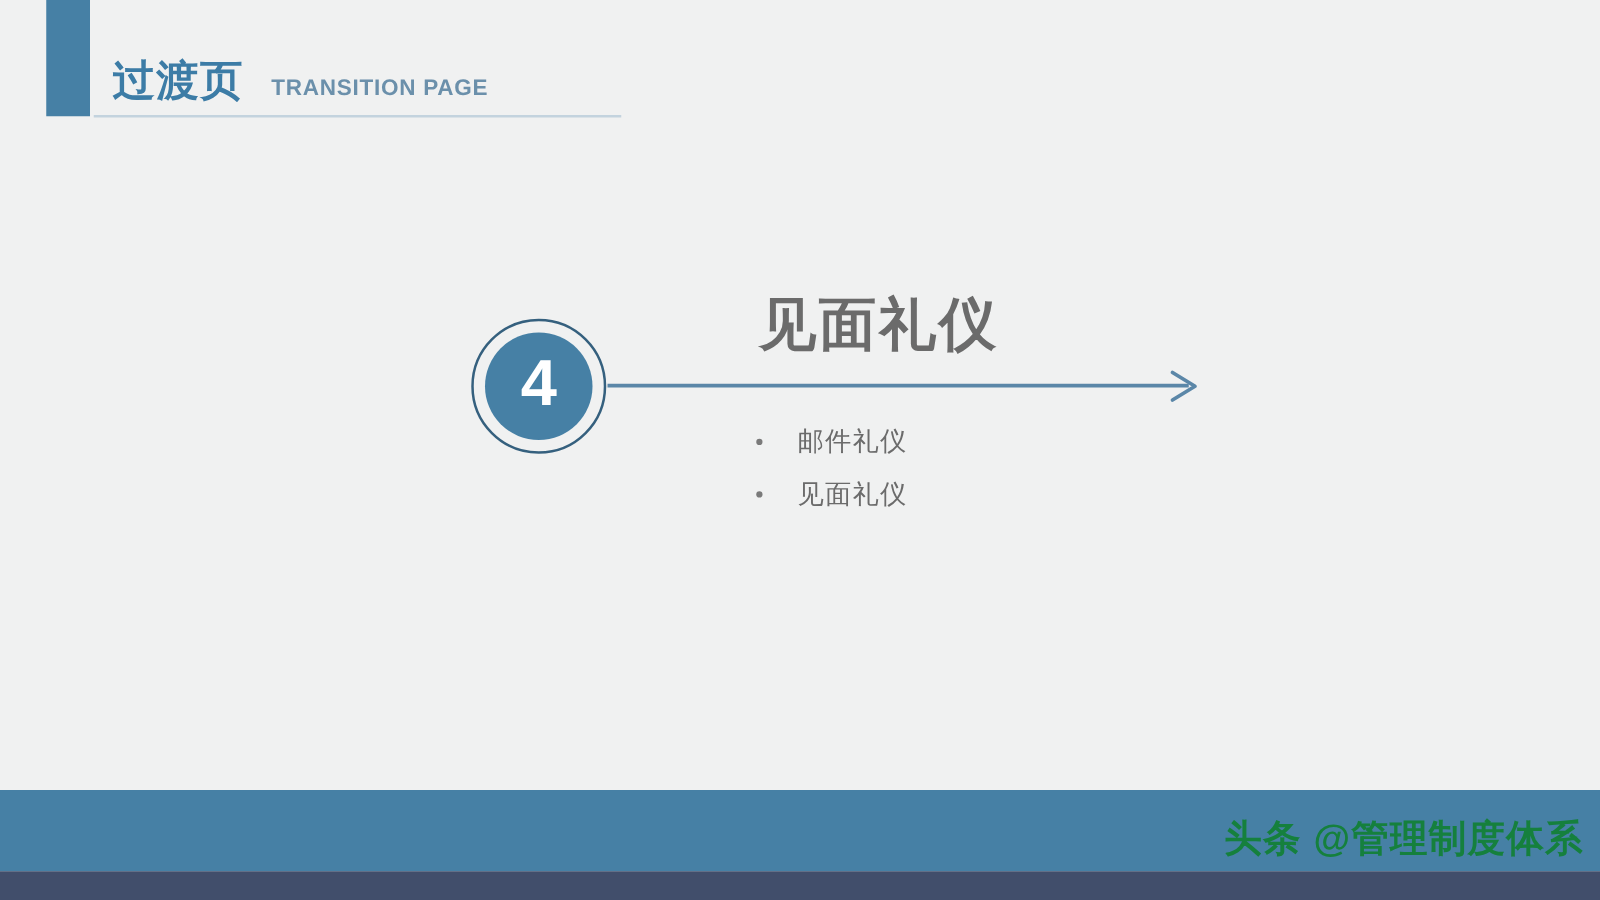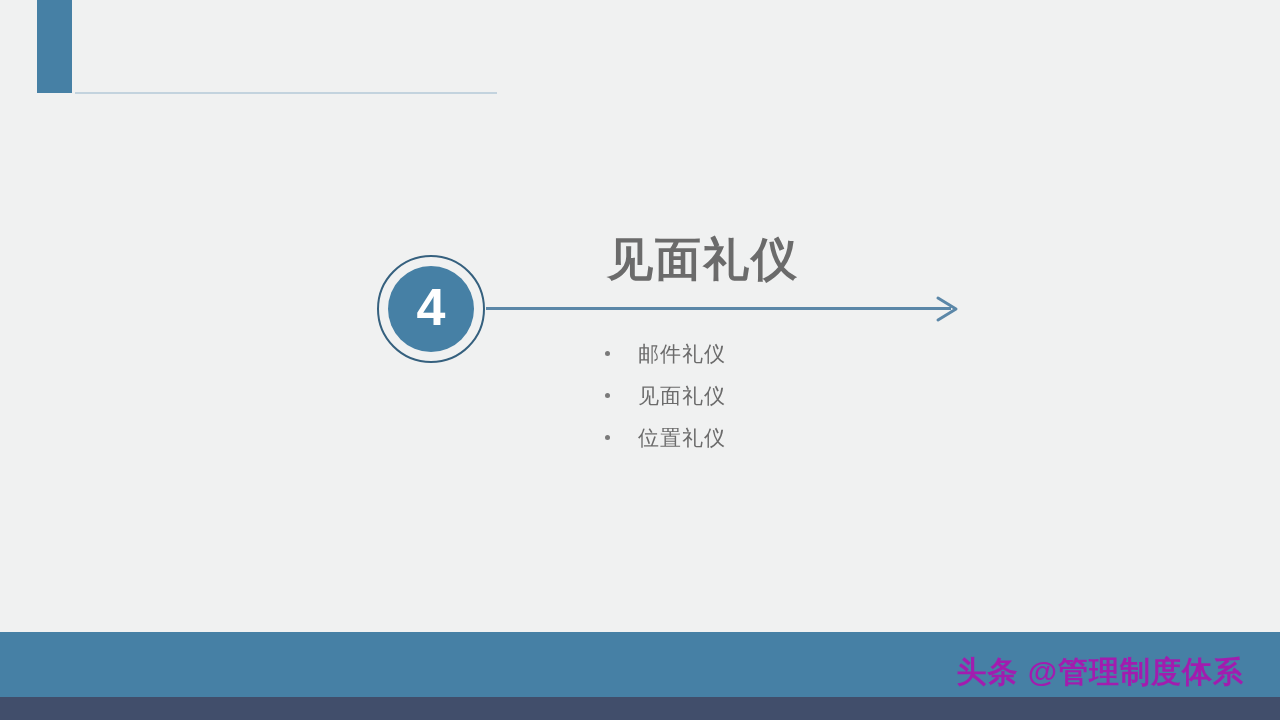--- a/index.html
+++ b/index.html
@@ -179,37 +179,41 @@
     position: absolute;
     left: 0;
     top: 697px;
     width: 1280px;
     height: 23px;
     background: #414e6b;
   }
 
   .footer-brand {
     position: absolute;
-    right: 36px;
+    right: 13px;
     top: 657px;
     font-size: 30px;
     font-weight: bold;
-    color: #a21caf;
+    color: #15803d;
     line-height: 1;
     letter-spacing: 1px;
     white-space: nowrap;
   }
 </style>
 </head>
 <body>
 
 <div class="slide">
 
   <div class="header-accent-bar"></div>
 
+  <div class="header-block">
+    <span class="header-title-cn">过渡页</span>
+    <span class="header-title-en">TRANSITION PAGE</span>
+  </div>
 
   <div class="header-underline"></div>
 
   <div class="number-circle-outer"></div>
 
   <div class="number-circle-inner">
     <span class="number-circle-label">4</span>
   </div>
 
   <div class="arrow-line"></div>
@@ -224,23 +228,19 @@
 
   <ul class="bullet-list">
     <li class="bullet-item">
       <span class="bullet-dot"></span>
       <span class="bullet-text">邮件礼仪</span>
     </li>
     <li class="bullet-item">
       <span class="bullet-dot"></span>
       <span class="bullet-text">见面礼仪</span>
     </li>
-    <li class="bullet-item">
-      <span class="bullet-dot"></span>
-      <span class="bullet-text">位置礼仪</span>
-    </li>
   </ul>
 
   <div class="footer-bar"></div>
   <div class="footer-strip"></div>
   <div class="footer-brand">头条 @管理制度体系</div>
 
 </div>
 
 </body></html>

